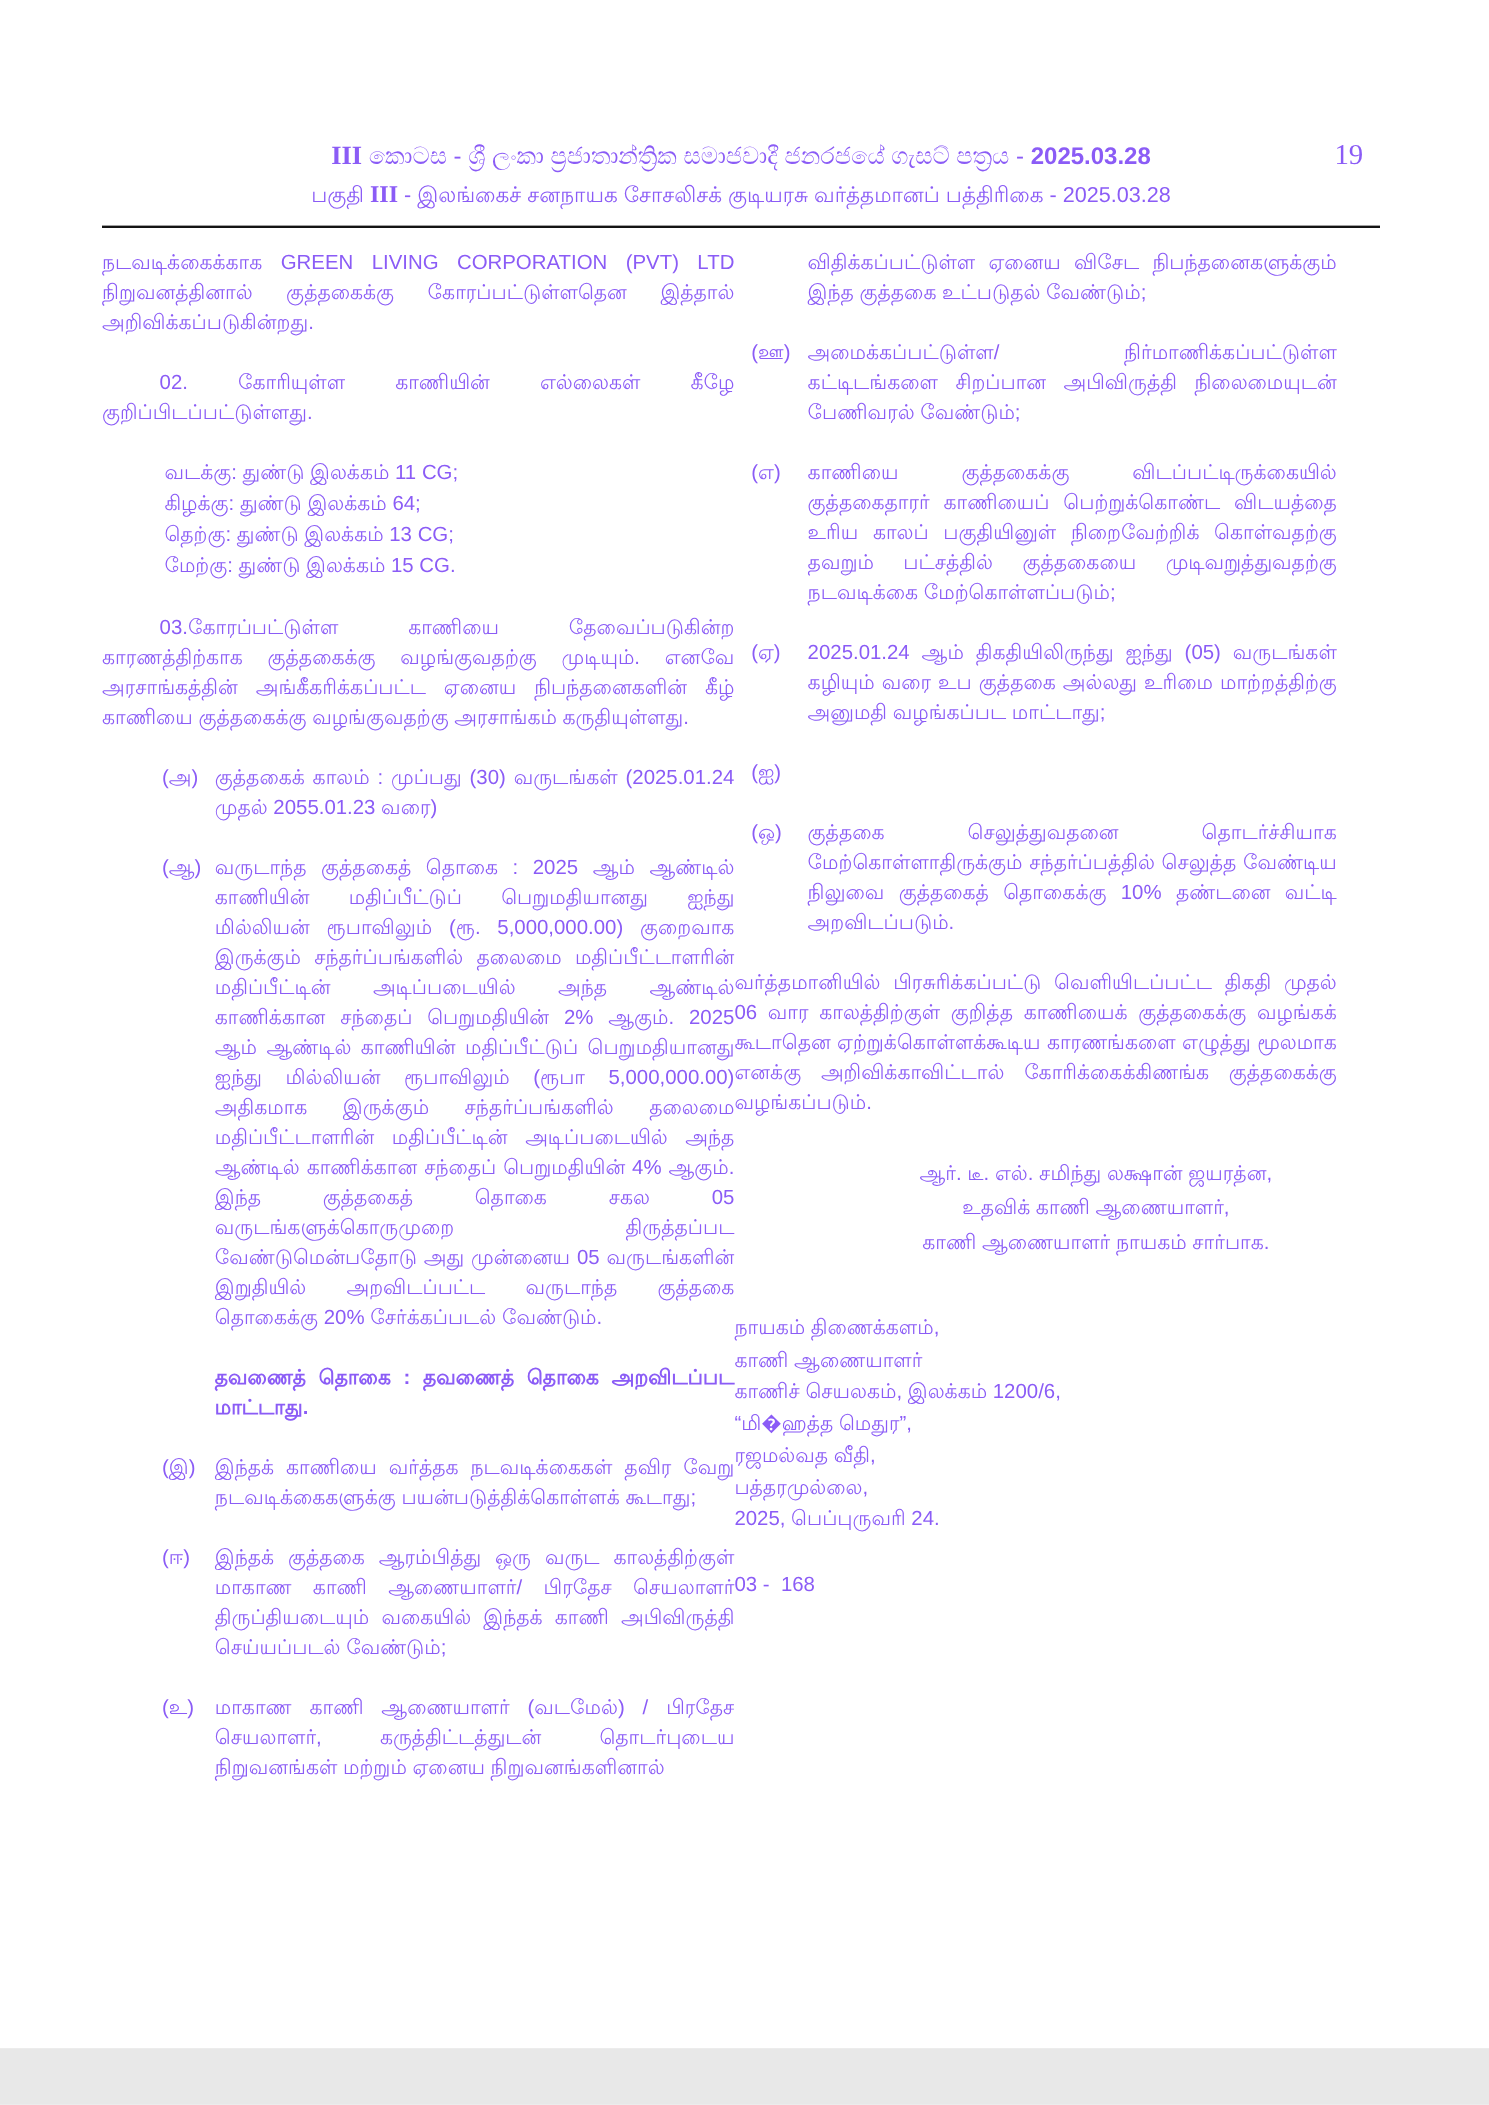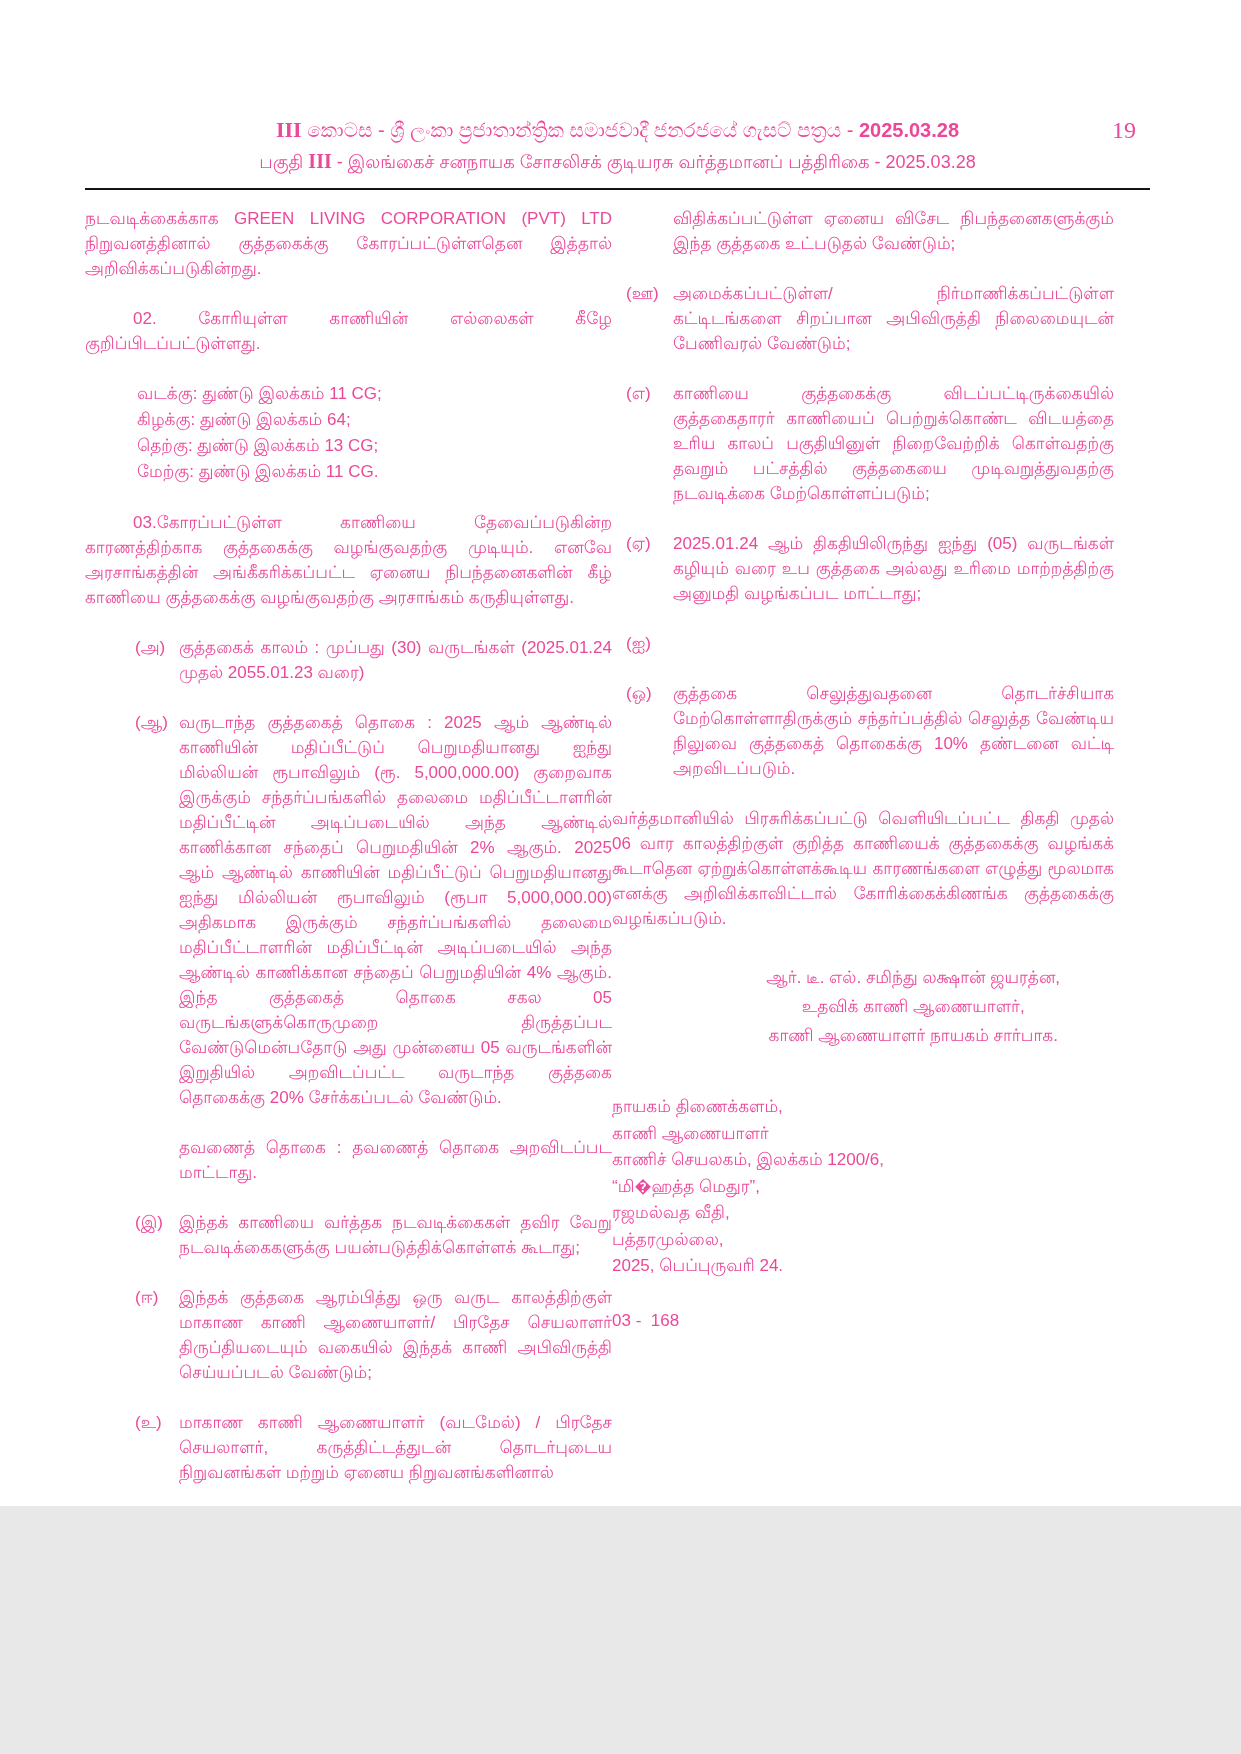--- a/index.html
+++ b/index.html
@@ -1,21 +1,21 @@
 <!DOCTYPE html>
 <html><head>
 <meta charset="utf-8">
 <style>
   html,body{margin:0;padding:0;background:#e8e8e8;}
   .page{
     position:relative;
-    width:1241px;height:1506px;
+    width:1241px;height:1707px;
     margin:0 auto;
     background:#ffffff;
-    color:#ec4899;
+    color:#8b5cf6;
     box-sizing:border-box;
     padding:118px 91px 0 85px;
     font-family:"Liberation Sans",sans-serif;
     overflow:hidden;
   }
   
   .hdr1{
     position:relative;
     text-align:center;
     font-size:20px;
@@ -71,21 +71,21 @@
   .bounds{margin-left:52px;text-align:left;line-height:26px;}
 
   .item{display:flex;}
   .col-left .item{padding-left:50px;}
   .col-left .item .marker{flex:0 0 44px;}
   .col-right .item{padding-left:14px;}
   .col-right .item .marker{flex:0 0 47px;}
   .marker{text-align:left;}
   .itext{flex:1;text-align:justify;}
 
-  .col-left .cont{margin-left:94px;}
+  .col-left .cont{margin-left:94px;font-weight:bold;}
   .col-right .cont{margin-left:61px;}
 
   .sig{
     margin:32px 0 44px auto;
     width:80%;
     text-align:center;
     line-height:29px;
   }
   .addr{
     text-align:left;
@@ -115,21 +115,21 @@
   </header>
 
   <main class="columns">
     <section class="col col-left" id="col-left">
         <p class="para">நடவடிக்கைக்காக GREEN LIVING CORPORATION (PVT) LTD நிறுவனத்தினால் குத்தகைக்கு கோரப்பட்டுள்ளதென இத்தால் அறிவிக்கப்படுகின்றது.</p>
         <p class="para indent">02. கோரியுள்ள காணியின் எல்லைகள் கீழே குறிப்பிடப்பட்டுள்ளது.</p>
         <div class="bounds">
           <div>வடக்கு: துண்டு இலக்கம் 11 CG;</div>
           <div>கிழக்கு: துண்டு இலக்கம் 64;</div>
           <div>தெற்கு: துண்டு இலக்கம் 13 CG;</div>
-          <div>மேற்கு: துண்டு இலக்கம் 11 CG.</div>
+          <div>மேற்கு: துண்டு இலக்கம் 15 CG.</div>
         </div>
         <p class="para indent">03.கோரப்பட்டுள்ள காணியை தேவைப்படுகின்ற காரணத்திற்காக குத்தகைக்கு வழங்குவதற்கு முடியும். எனவே அரசாங்கத்தின் அங்கீகரிக்கப்பட்ட ஏனைய நிபந்தனைகளின் கீழ் காணியை குத்தகைக்கு வழங்குவதற்கு அரசாங்கம் கருதியுள்ளது.</p>
         <div class="item">
           <span class="marker">(அ)</span>
           <div class="itext">குத்தகைக் காலம் : முப்பது (30) வருடங்கள் (2025.01.24 முதல் 2055.01.23 வரை)</div>
         </div>
         <div class="item">
           <span class="marker">(ஆ)</span>
           <div class="itext">வருடாந்த குத்தகைத் தொகை : 2025 ஆம் ஆண்டில் காணியின் மதிப்பீட்டுப் பெறுமதியானது ஐந்து மில்லியன் ரூபாவிலும் (ரூ. 5,000,000.00) குறைவாக இருக்கும் சந்தர்ப்பங்களில் தலைமை மதிப்பீட்டாளரின் மதிப்பீட்டின் அடிப்படையில் அந்த ஆண்டில் காணிக்கான சந்தைப் பெறுமதியின் 2% ஆகும். 2025 ஆம் ஆண்டில் காணியின் மதிப்பீட்டுப் பெறுமதியானது ஐந்து மில்லியன் ரூபாவிலும் (ரூபா 5,000,000.00) அதிகமாக இருக்கும் சந்தர்ப்பங்களில் தலைமை மதிப்பீட்டாளரின் மதிப்பீட்டின் அடிப்படையில் அந்த ஆண்டில் காணிக்கான சந்தைப் பெறுமதியின் 4% ஆகும். இந்த குத்தகைத் தொகை சகல 05 வருடங்களுக்கொருமுறை திருத்தப்பட வேண்டுமென்பதோடு அது முன்னைய 05 வருடங்களின் இறுதியில் அறவிடப்பட்ட வருடாந்த குத்தகை தொகைக்கு 20% சேர்க்கப்படல் வேண்டும்.</div>
         </div>

